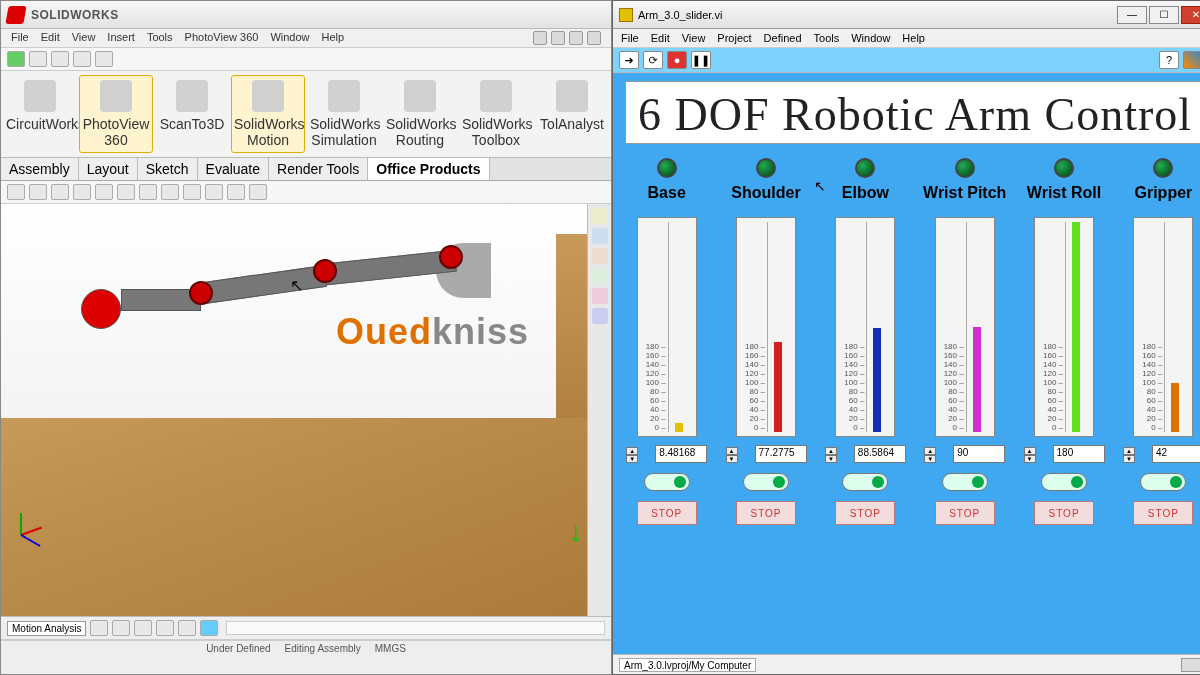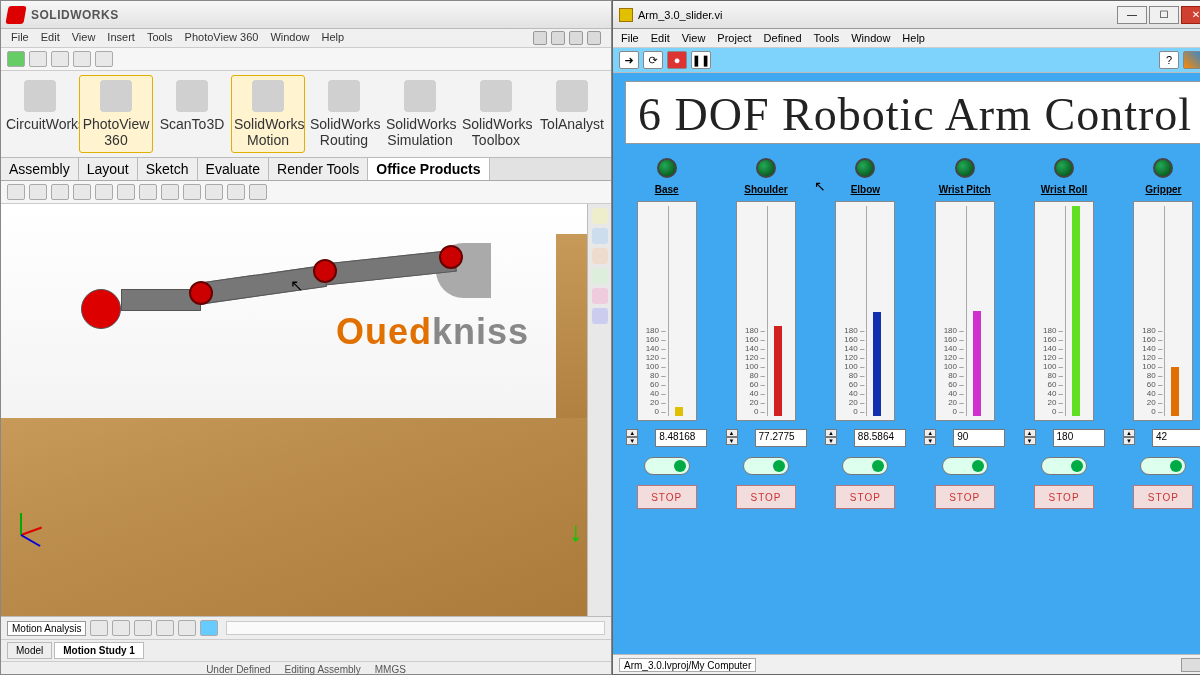--- a/index.html
+++ b/index.html
@@ -75,26 +75,26 @@
   .lv-menubar { display: flex; gap: 12px; padding: 3px 8px; font-size: 11px; background: #f0f0f0; border-bottom: 1px solid #ccc;}
   .lv-toolbar { display: flex; gap: 4px; padding: 3px 6px; border-bottom: 1px solid #bbb; align-items: center;}
   .lv-btn-icon { width: 20px; height: 18px; border: 1px solid #888; background: #fff; border-radius: 2px; display: flex; align-items: center; justify-content: center; font-size: 11px;}
   .lv-toolbar .right { margin-left: auto; display: flex; gap: 4px;}
 
   .lv-panel { flex: 1; background: #40a8f0; padding: 8px 12px; overflow: hidden; position: relative;}
   .lv-title-box { background: #fff; padding: 6px 12px 2px; font-size: 46px; font-family: 'Comic Sans MS', cursive; letter-spacing: 1px; white-space: nowrap; color:#222; border: 1px solid #999;}
   .joint-row { display: flex; gap: 16px; margin-top: 14px; }
   .joint-col { flex: 1; display: flex; flex-direction: column; align-items: center; font-size: 12px;}
   .led { width: 20px; height: 20px; border-radius: 50%; background: radial-gradient(circle at 35% 35%, #2a5, #041); border: 2px solid #444; margin-bottom: 6px;}
-  .jlabel { font-weight: bold; font-size: 10px; color: #000; margin-bottom: 6px; white-space: nowrap; text-decoration: underline;}
+  .jlabel { font-weight: bold; font-size: 16px; color: #000; margin-bottom: 15px; white-space: nowrap;}
   .slider-box { background: #f4f4f4; border: 1px solid #888; width: 60px; height: 220px; position: relative; padding: 4px 2px; display: flex;}
   .ticks { width: 28px; display: flex; flex-direction: column; justify-content: flex-end; font-size: 8px; color: #555; text-align: right; padding-right: 2px;}
   .track { flex: 1; position: relative; border-left: 1px solid #aaa;}
   .fill { position: absolute; left: 6px; width: 8px; bottom: 0;}
-  .numeric-row { display: flex; align-items: flex-start; margin-top: 8px; gap: 17px;}
+  .numeric-row { display: flex; align-items: flex-end; margin-top: 8px; gap: 17px;}
   .spin { width: 12px; display: flex; flex-direction: column;}
   .spin-btn { height: 8px; border: 1px solid #777; background: #eee; font-size: 6px; line-height: 6px; text-align: center;}
   .num-field { width: 52px; height: 18px; border: 1px solid #777; background: #fff; font-size: 10px; padding: 1px 3px; text-align: left;}
   .slide-switch { width: 46px; height: 18px; background: #dfe; border: 1px solid #777; border-radius: 9px; margin-top: 10px; position: relative;}
   .slide-switch::after { content: ''; position: absolute; right: 3px; top: 2px; width: 12px; height: 12px; background: #0a4; border-radius: 50%;}
   .stop-btn { width: 60px; height: 24px; background: #f2dcdc; border: 1px solid #b77; color: #c33; font-size: 10px; letter-spacing: 1px; margin-top: 10px; display: flex; align-items: center; justify-content: center;}
   .lv-status { height: 20px; background: #f0f0f0; border-top: 1px solid #bbb; font-size: 10px; padding: 2px 6px; display: flex; align-items: center;}
   .lv-status .field { background: #fff; border: 1px solid #aaa; padding: 0 4px; height: 14px; line-height: 14px;}
   .lv-status .right-icons { margin-left: auto; width: 30px; height: 14px; background: #ddd; border: 1px solid #999;}
 
@@ -148,25 +148,25 @@
         <div class="ribbon-item">
           <div class="ribbon-icon"></div>
           <div>ScanTo3D</div>
         </div>
         <div class="ribbon-item active">
           <div class="ribbon-icon"></div>
           <div>SolidWorks Motion</div>
         </div>
         <div class="ribbon-item">
           <div class="ribbon-icon"></div>
+          <div>SolidWorks Simulation</div>
+        </div>
+        <div class="ribbon-item">
+          <div class="ribbon-icon"></div>
           <div>SolidWorks Routing</div>
-        </div>
-        <div class="ribbon-item">
-          <div class="ribbon-icon"></div>
-          <div>SolidWorks Simulation</div>
         </div>
         <div class="ribbon-item">
           <div class="ribbon-icon"></div>
           <div>SolidWorks Toolbox</div>
         </div>
         <div class="ribbon-item">
           <div class="ribbon-icon"></div>
           <div>TolAnalyst</div>
         </div>
       </div>
@@ -226,24 +226,20 @@
       <div class="playbar">
         <span class="play-select">Motion Analysis</span>
         <div class="qbtn"></div>
         <div class="qbtn"></div>
         <div class="qbtn"></div>
         <div class="qbtn"></div>
         <div class="qbtn"></div>
         <div class="qbtn" style="background:#6cf"></div>
         <div class="timeline"></div>
       </div>
-      <div class="tabs-bottom">
-        <div class="btab">Model</div>
-        <div class="btab active">Motion Study 1</div>
-      </div>
       <div class="statusbar">
         <span>Under Defined</span>
         <span>Editing Assembly</span>
         <span>MMGS</span>
       </div>
     </div>
   </div>
 
   <div class="lv-window">
     <div class="lv-titlebar">

